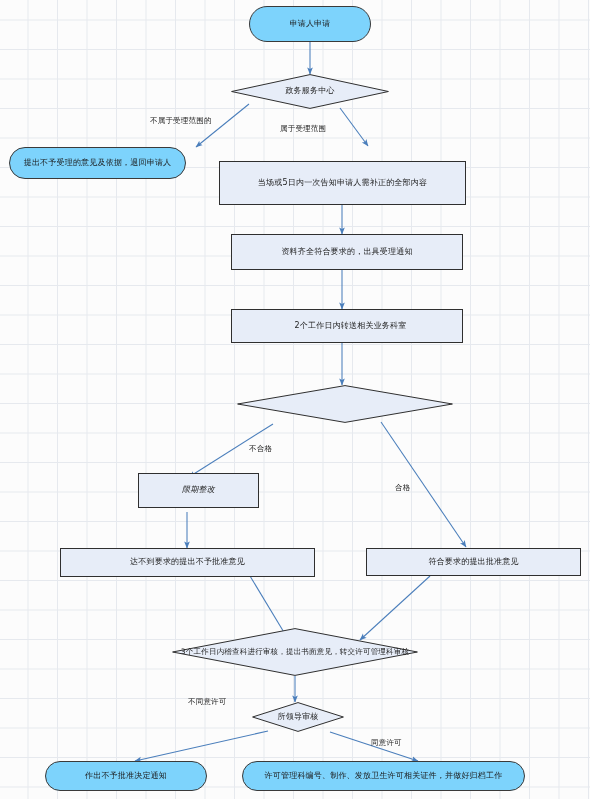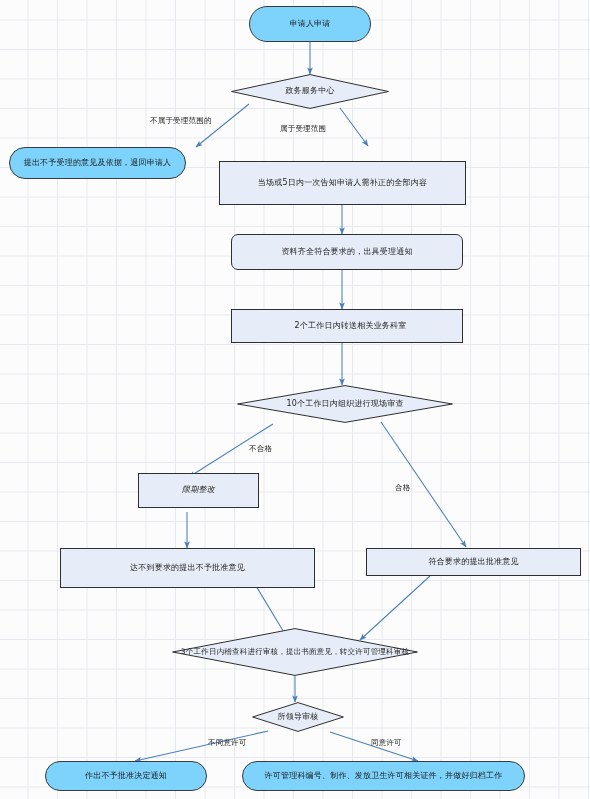--- a/index.html
+++ b/index.html
@@ -107,40 +107,39 @@
 </div>
 
 <div class="node term" style="left:9px;top:147px;width:177px;height:32px;">
   <span>提出不予受理的意见及依据，退回申请人</span>
 </div>
 
 <div class="node rect" style="left:219px;top:161px;width:247px;height:44px;">
   <span>当场或5日内一次告知申请人需补正的全部内容</span>
 </div>
 
-<div class="node rect" style="left:231px;top:234px;width:232px;height:36px;border-radius:7px;">
+<div class="node rect" style="left:231px;top:234px;width:232px;height:36px;">
   <span>资料齐全符合要求的，出具受理通知</span>
 </div>
 
 <div class="node rect" style="left:231px;top:309px;width:232px;height:34px;padding-left:7px;">
   <span>2个工作日内转送相关业务科室</span>
 </div>
 
 <div class="node dia" style="left:237px;top:385px;width:216px;height:38px;">
   <svg class="diashape" viewBox="0 0 216 38" preserveAspectRatio="none">
     <polygon points="108,0.6 215.4,19 108,37.4 0.6,19" fill="#e7edf8" stroke="#2f2f2f" stroke-width="1"></polygon>
   </svg>
-  <span class="dialabel">10个工作日内组织进行现场审查</span>
 </div>
 
 <div class="node rect" style="left:138px;top:473px;width:121px;height:35px;font-style:italic;">
   <span>限期整改</span>
 </div>
 
-<div class="node rect" style="left:60px;top:548px;width:255px;height:40px;">
+<div class="node rect" style="left:60px;top:548px;width:255px;height:29px;">
   <span>达不到要求的提出不予批准意见</span>
 </div>
 
 <div class="node rect" style="left:366px;top:548px;width:215px;height:28px;">
   <span>符合要求的提出批准意见</span>
 </div>
 
 <div class="node dia" style="left:172px;top:628px;width:246px;height:48px;">
   <svg class="diashape" viewBox="0 0 246 48" preserveAspectRatio="none">
     <polygon points="123,0.6 245.4,24 123,47.4 0.6,24" fill="#e7edf8" stroke="#2f2f2f" stroke-width="1"></polygon>
@@ -164,15 +163,15 @@
 </div>
 
 <div class="elabel" style="left:150px;top:116px;">不属于受理范围的</div>
 
 <div class="elabel" style="left:280px;top:124px;">属于受理范围</div>
 
 <div class="elabel" style="left:249px;top:444px;">不合格</div>
 
 <div class="elabel" style="left:395px;top:483px;">合格</div>
 
-<div class="elabel" style="left:188px;top:738px;margin-left:20px;">不同意许可</div>
+<div class="elabel" style="left:188px;top:697px;">不同意许可</div>
 
 <div class="elabel" style="left:333px;top:738px;padding-left:38px;">同意许可</div>
 
 </body></html>

